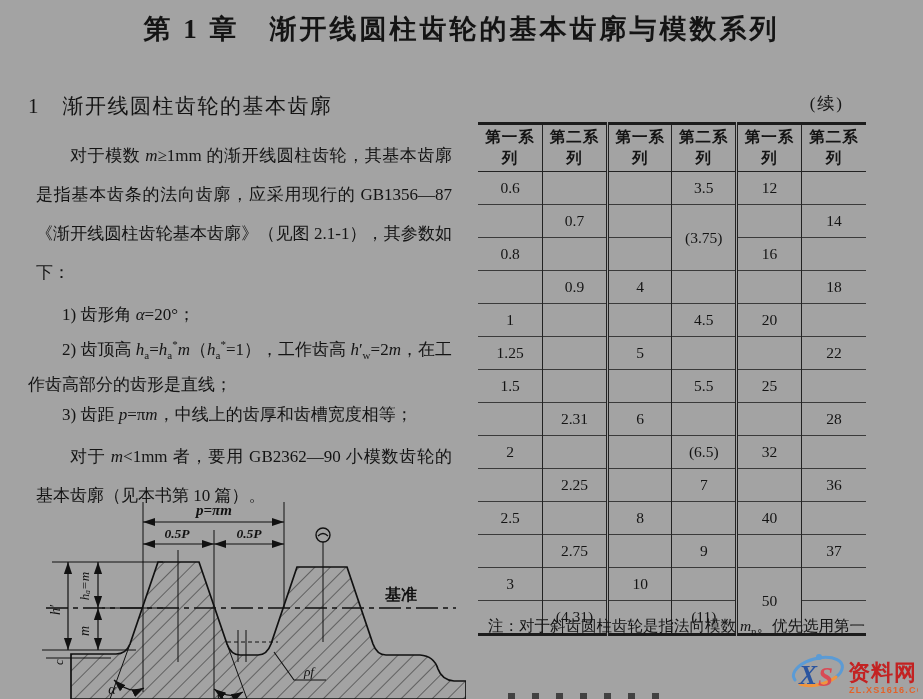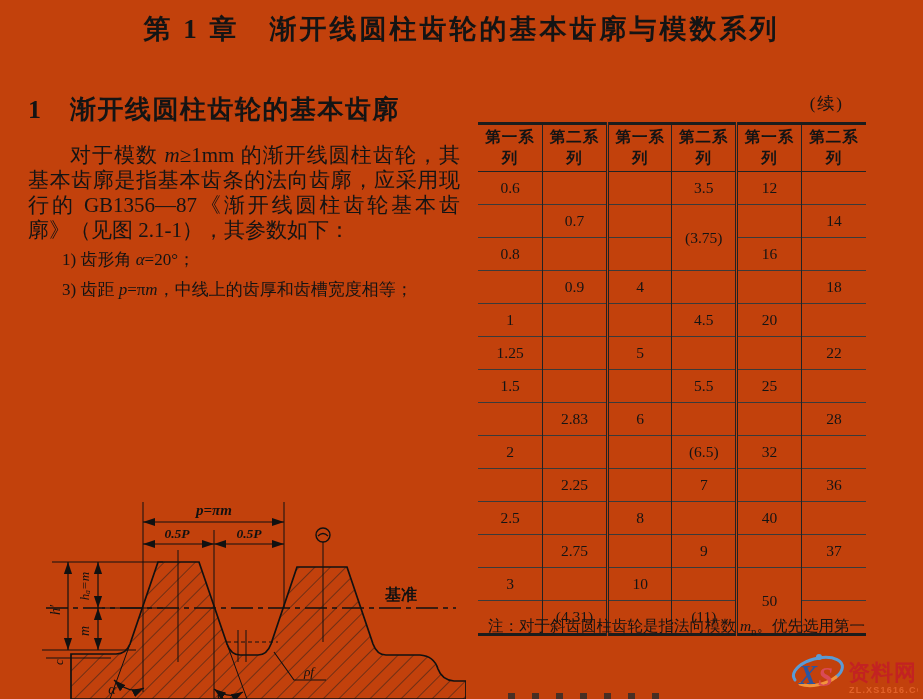--- a/index.html
+++ b/index.html
@@ -1,24 +1,24 @@
 <!DOCTYPE html>
 <html><head>
 <meta charset="utf-8">
 <style>
   html,body{margin:0;padding:0;background:#e8e8e4;}
-  .page{position:relative;width:923px;height:699px;background:#c2410c;overflow:hidden;
+  .page{position:relative;width:923px;height:699px;background:#a3a3a3;overflow:hidden;
         font-family:"Liberation Serif","DejaVu Serif",serif;color:#141414;}
   
   .doc-title{position:absolute;top:11px;left:0;width:100%;text-align:center;
              font-size:27px;font-weight:bold;letter-spacing:3px;}
   
   .left-col{position:absolute;left:28px;top:92px;width:432px;}
-  .section-heading{margin:0 0 16px 0;font-size:26px;font-weight:bold;letter-spacing:1.5px;}
-  .para{margin:0;font-size:21px;line-height:25px;text-align:justify;text-indent:2em;}
+  .section-heading{margin:0 0 16px 0;font-size:21px;font-weight:normal;letter-spacing:1.5px;}
+  .para{margin:8px;font-size:17px;line-height:39px;text-align:justify;text-indent:2em;}
   .para i, .li i{font-family:"Liberation Serif",serif;}
   .plist{margin:2px 8px 0 0;}
   .li{margin:0;font-size:17px;line-height:29.5px;text-align:justify;text-indent:2em;}
   sub,sup{font-size:11px;}
   
   .figure{position:absolute;left:16px;top:492px;width:450px;height:207px;overflow:hidden;}
   .figure svg text{font-family:"Liberation Serif","DejaVu Serif",serif;}
   
   .cont-label{position:absolute;left:478px;top:92px;width:388px;text-align:right;
               padding-right:22px;box-sizing:border-box;font-size:17px;letter-spacing:2px;}
@@ -48,22 +48,24 @@
 
 <div class="page">
 
   <div class="doc-title">第 1 章　渐开线圆柱齿轮的基本齿廓与模数系列</div>
 
   <div class="left-col">
     <h2 class="section-heading">1　渐开线圆柱齿轮的基本齿廓</h2>
     <p class="para">对于模数 <i>m</i>≥1mm 的渐开线圆柱齿轮，其基本齿廓是指基本齿条的法向齿廓，应采用现行的 GB1356—87《渐开线圆柱齿轮基本齿廓》（见图 2.1-1），其参数如下：</p>
     <div class="plist">
         <p class="li">1) 齿形角 <i>α</i>=20°；</p>
+        <p class="li">2) 齿顶高 <i>h</i><sub>a</sub>=<i>h</i><sub>a</sub><sup>*</sup><i>m</i>（<i>h</i><sub>a</sub><sup>*</sup>=1），工作齿高 <i>h</i>′<sub>w</sub>=2<i>m</i>，在工作齿高部分的齿形是直线；</p>
         <p class="li">3) 齿距 <i>p</i>=π<i>m</i>，中线上的齿厚和齿槽宽度相等；</p>
       </div>
+    <p class="para">对于 <i>m</i>&lt;1mm 者，要用 GB2362—90 小模数齿轮的基本齿廓（见本书第 10 篇）。</p>
   </div>
 
   <div class="figure">
     <svg width="450" height="207" viewBox="0 0 450 207">
       <defs>
         <pattern id="hatch" width="11" height="11" patternUnits="userSpaceOnUse" patternTransform="rotate(45)">
           <line x1="0" y1="0" x2="0" y2="11" stroke="#1d1d1d" stroke-width="1"></line>
         </pattern>
         <marker id="ae" markerWidth="11" markerHeight="8" refX="10" refY="4" orient="auto">
           <path d="M0,0.6 L10,4 L0,7.4 z" fill="#111"></path>
@@ -192,21 +194,21 @@
         <tr>
           <td class="c0">1.5</td>
           <td class="c1"></td>
           <td class="c2"></td>
           <td class="c3">5.5</td>
           <td class="c4">25</td>
           <td class="c5"></td>
         </tr>
         <tr>
           <td class="c0"></td>
-          <td class="c1">2.83</td>
+          <td class="c1">2.31</td>
           <td class="c2">6</td>
           <td class="c3"></td>
           <td class="c4"></td>
           <td class="c5">28</td>
         </tr>
         <tr>
           <td class="c0">2</td>
           <td class="c1"></td>
           <td class="c2"></td>
           <td class="c3">(6.5)</td>

